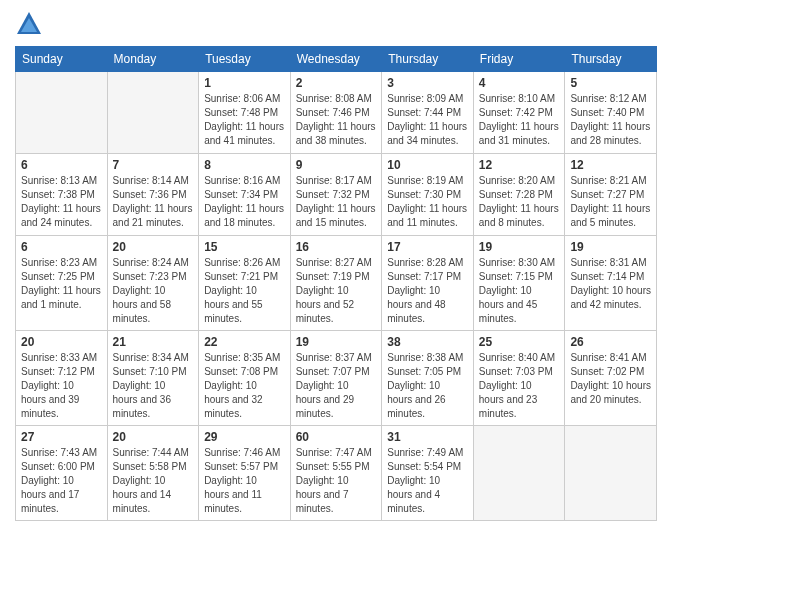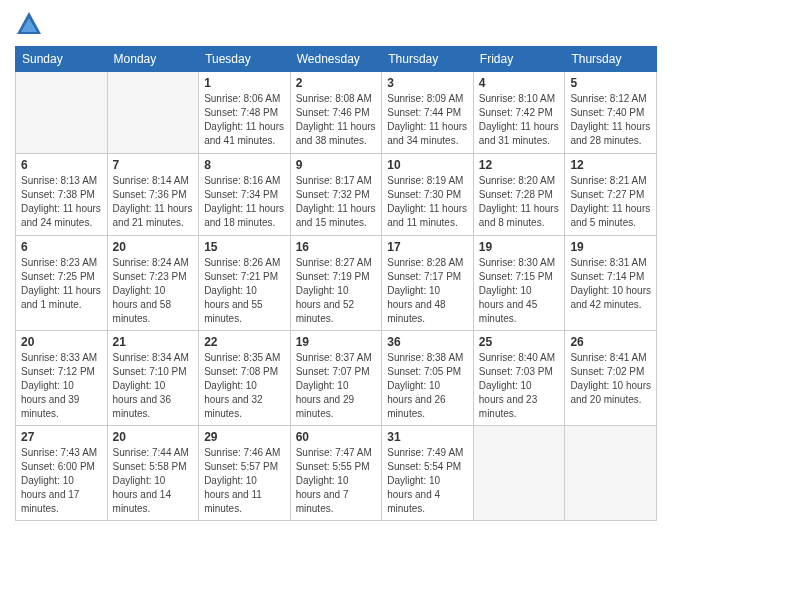--- a/index.html
+++ b/index.html
@@ -226,21 +226,21 @@
           </td>
           <td>
             <span class="day-num">22</span>
             <div class="day-info">Sunrise: 8:35 AM<br>Sunset: 7:08 PM<br>Daylight: 10 hours and 32 minutes.</div>
           </td>
           <td>
             <span class="day-num">19</span>
             <div class="day-info">Sunrise: 8:37 AM<br>Sunset: 7:07 PM<br>Daylight: 10 hours and 29 minutes.</div>
           </td>
           <td>
-            <span class="day-num">36</span>
+            <span class="day-num">38</span>
             <div class="day-info">Sunrise: 8:38 AM<br>Sunset: 7:05 PM<br>Daylight: 10 hours and 26 minutes.</div>
           </td>
           <td>
             <span class="day-num">25</span>
             <div class="day-info">Sunrise: 8:40 AM<br>Sunset: 7:03 PM<br>Daylight: 10 hours and 23 minutes.</div>
           </td>
           <td>
             <span class="day-num">26</span>
             <div class="day-info">Sunrise: 8:41 AM<br>Sunset: 7:02 PM<br>Daylight: 10 hours and 20 minutes.</div>
           </td>

